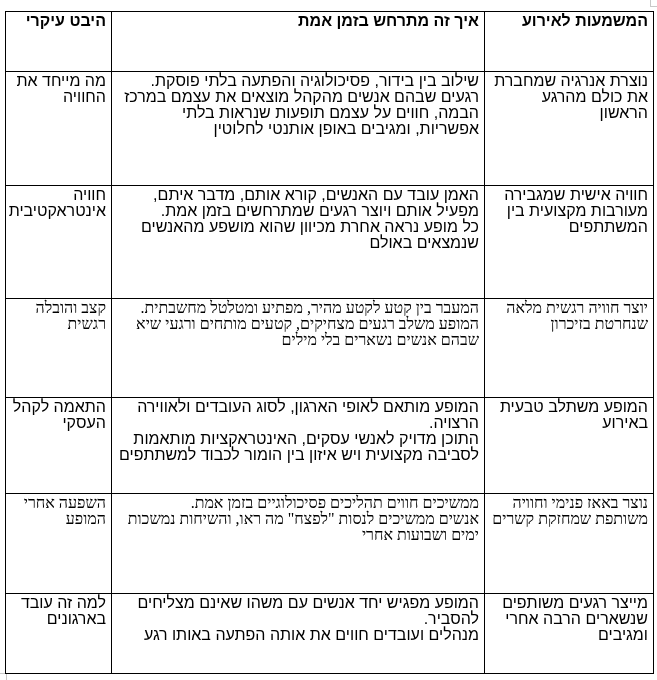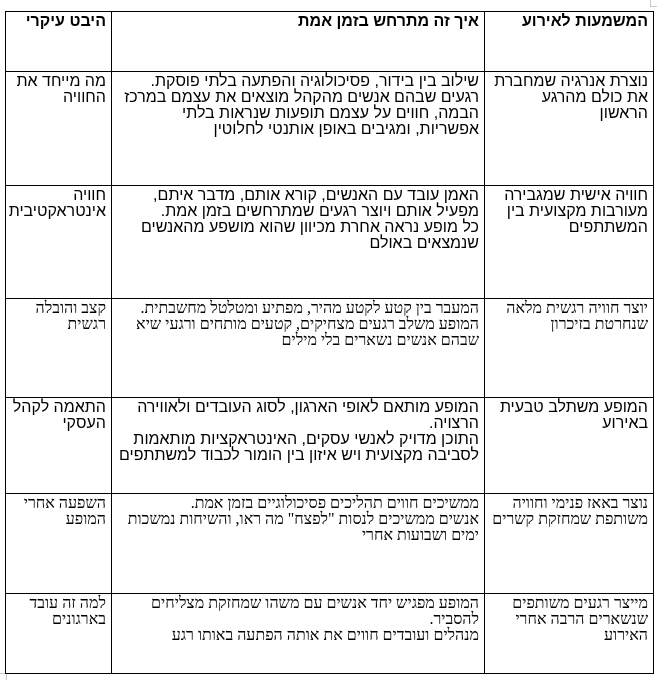--- a/index.html
+++ b/index.html
@@ -47,21 +47,21 @@
       height: 58px;
     }
     col.c-meaning { width: 169px; }
     col.c-how { width: 373px; }
     col.c-aspect { width: 106px; }
     tr.r1 td { height: 112px; }
     tr.r2 td { height: 111px; }
     tr.r3 td { height: 97px; font-family: Liberation Serif, serif; }
     tr.r4 td { height: 94px; }
     tr.r5 td { height: 98px; font-family: Liberation Serif, serif; }
-    tr.r6 td { height: 78px; font-family: Liberation Serif, serif; }
+    tr.r6 td { height: 78px; }
     .line { display: block; }
   </style>
 </head>
 <body>
 
 <div class="corner-mark corner-tr"></div>
 <div class="corner-mark corner-bl"></div>
 
 <table class="doc-table">
   <colgroup>
@@ -111,21 +111,21 @@
     </tr>
     <tr class="r5">
       <td>נוצר באאז פנימי וחוויה משותפת שמחזקת קשרים</td>
       <td>
         <span class="line">ממשיכים חווים תהליכים פסיכולוגיים בזמן אמת.</span>
         <span class="line">אנשים ממשיכים לנסות "לפצח" מה ראו, והשיחות נמשכות ימים ושבועות אחרי</span>
       </td>
       <td>השפעה אחרי המופע</td>
     </tr>
     <tr class="r6">
-      <td>מייצר רגעים משותפים שנשארים הרבה אחרי האירוע</td>
+      <td>מייצר רגעים משותפים שנשארים הרבה אחרי ומגיבים</td>
       <td>
-        <span class="line">המופע מפגיש יחד אנשים עם משהו שמחזקת מצליחים להסביר.</span>
+        <span class="line">המופע מפגיש יחד אנשים עם משהו שאינם מצליחים להסביר.</span>
         <span class="line">מנהלים ועובדים חווים את אותה הפתעה באותו רגע</span>
       </td>
       <td>למה זה עובד בארגונים</td>
     </tr>
   </tbody>
 </table>
 
 </body></html>

